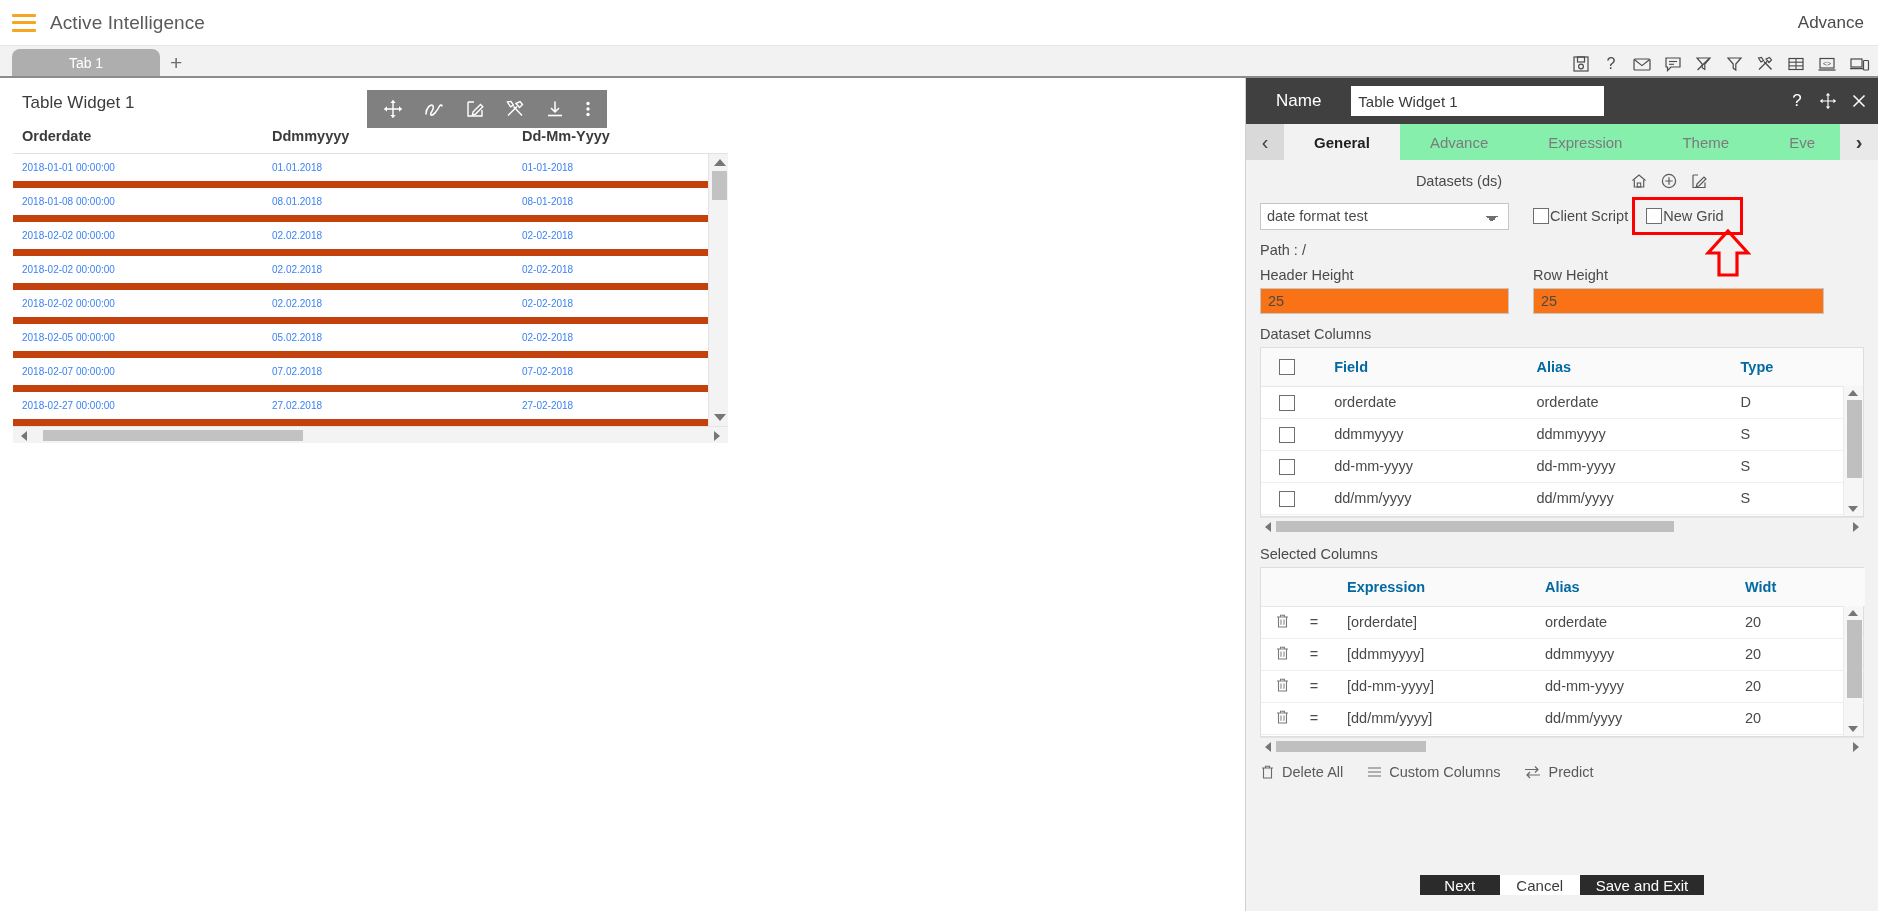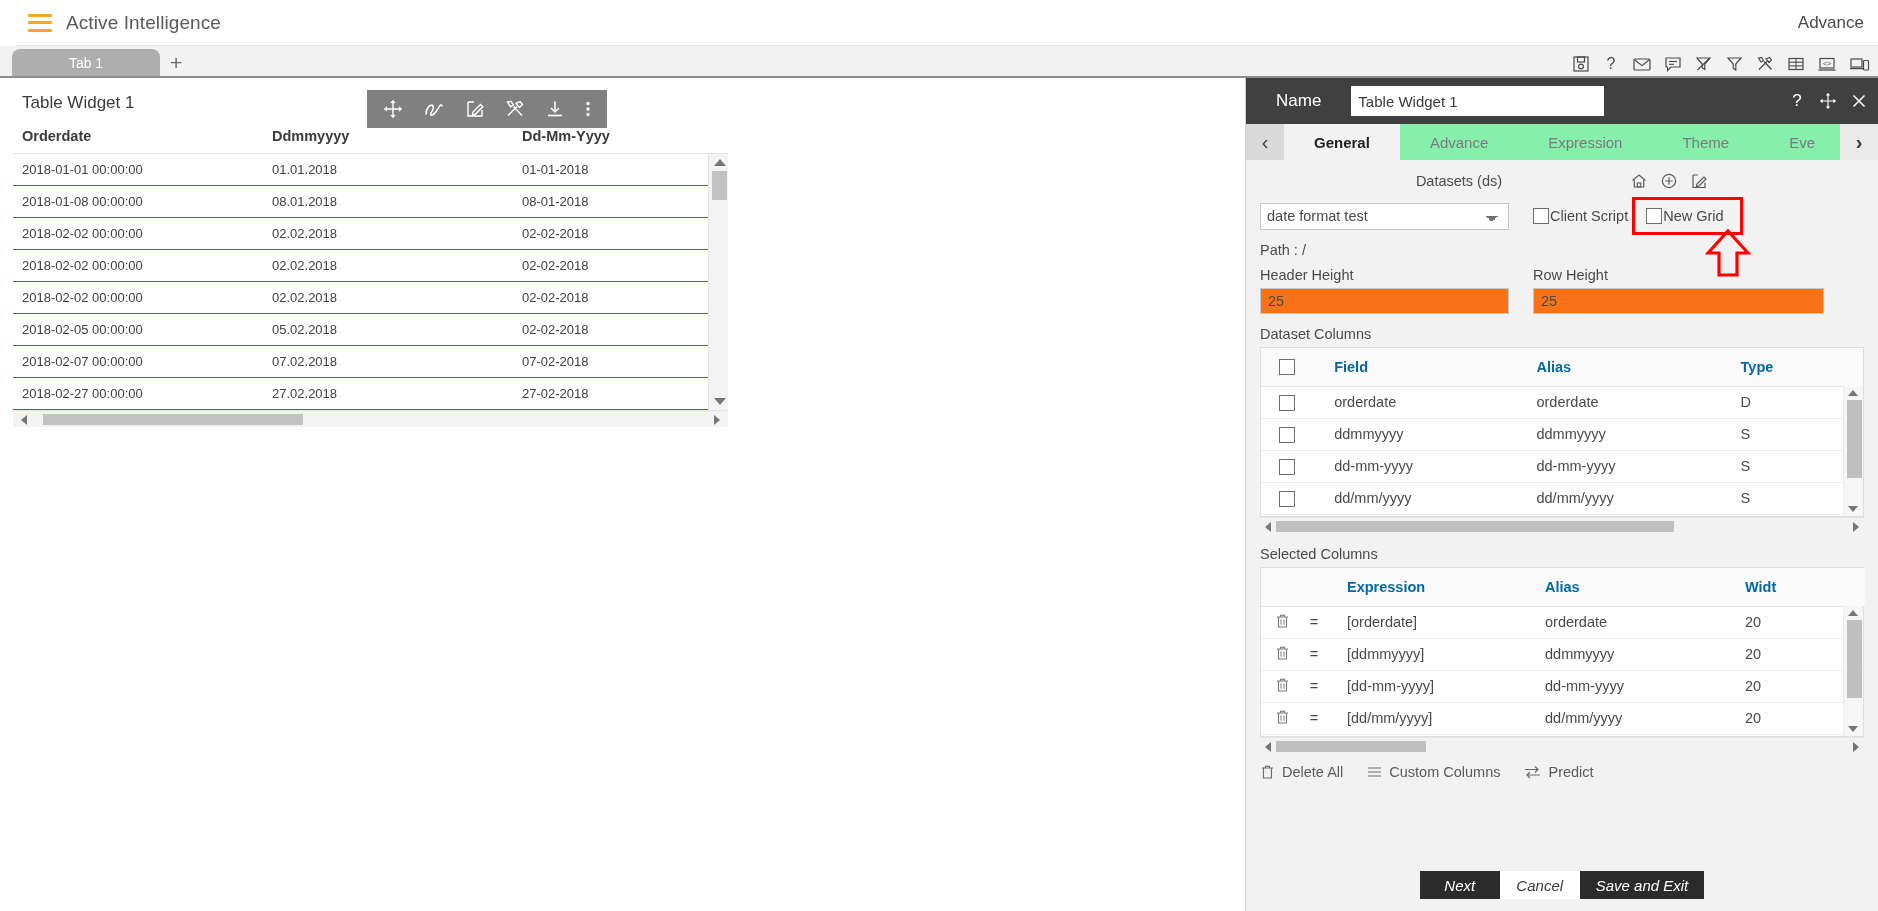--- a/index.html
+++ b/index.html
@@ -14,21 +14,20 @@
   }
 
   
   #app-header {
     height: 46px;
     display: flex;
     align-items: center;
     background: #ffffff;
     border-bottom: 1px solid #e6e6e6;
     position: relative;
-    margin-left: 16px;
   }
   #hamburger {
     width: 24px; height: 18px;
     margin-left: 12px; margin-right: 14px;
     display: flex; flex-direction: column; justify-content: space-between;
     cursor: pointer;
   }
   #hamburger i { display: block; height: 3px; background: #f5a623; border-radius: 1px; }
   #app-title { font-size: 19px; color: #5a5a5a; letter-spacing: .1px; }
   #user-name {
@@ -82,23 +81,23 @@
   }
   #widget-toolbar .wicon { cursor: pointer; display: block; }
 
   table.grid { border-collapse: collapse; width: 100%; table-layout: fixed; }
   table.grid th {
     text-align: left; font-size: 14.5px; font-weight: bold; color: #3b3b3b;
     padding: 6px 0 9px 9px;
     border-bottom: 1px solid #e2e2e2;
   }
   table.grid td {
-    font-size: 13px; color: #404040;
+    font-size: 10px; color: #3b82f6;
     padding: 8px 0 8px 9px;
-    border-bottom: 1px solid #c2410c;
+    border-bottom: 7px solid #c2410c;
     white-space: nowrap;
   }
   #grid-body-wrap { position: relative; }
   #vscroll {
     position: absolute; right: 0; top: 0; width: 20px; height: 100%;
     background: #f3f3f3; border-left: 1px solid #e4e4e4;
   }
   #vscroll .thumb {
     position: absolute; left: 3px; top: 17px; width: 15px; height: 29px;
     background: #c2c2c2;
@@ -230,23 +229,23 @@
 
   #actions-row { display: flex; align-items: center; gap: 24px; margin: 10px 0 0 14px; }
   .act { display: flex; align-items: center; gap: 7px; font-size: 14.5px; color: #5a5a5a; cursor: pointer; }
 
   #panel-footer {
     flex: 0 0 auto; height: 46px;
     display: flex; align-items: center; justify-content: center; gap: 0;
     padding-bottom: 6px;
   }
   .btn {
-    height: 28px; min-width: 80px; padding: 0 16px;
+    height: 20px; min-width: 80px; padding: 0 16px;
     display: flex; align-items: center; justify-content: center;
-    font-family: inherit; font-size: 15px; border: none; cursor: pointer; font-style: italic;
+    font-family: inherit; font-size: 15px; border: none; cursor: pointer;
   }
   .btn-dark { background: #2b2b2b; color: #ffffff; }
   .btn-light { background: #ffffff; color: #3b3b3b; }
 </style>
 </head>
 <body>
 
 <div id="app-header">
   <div id="hamburger">
     <i></i>

